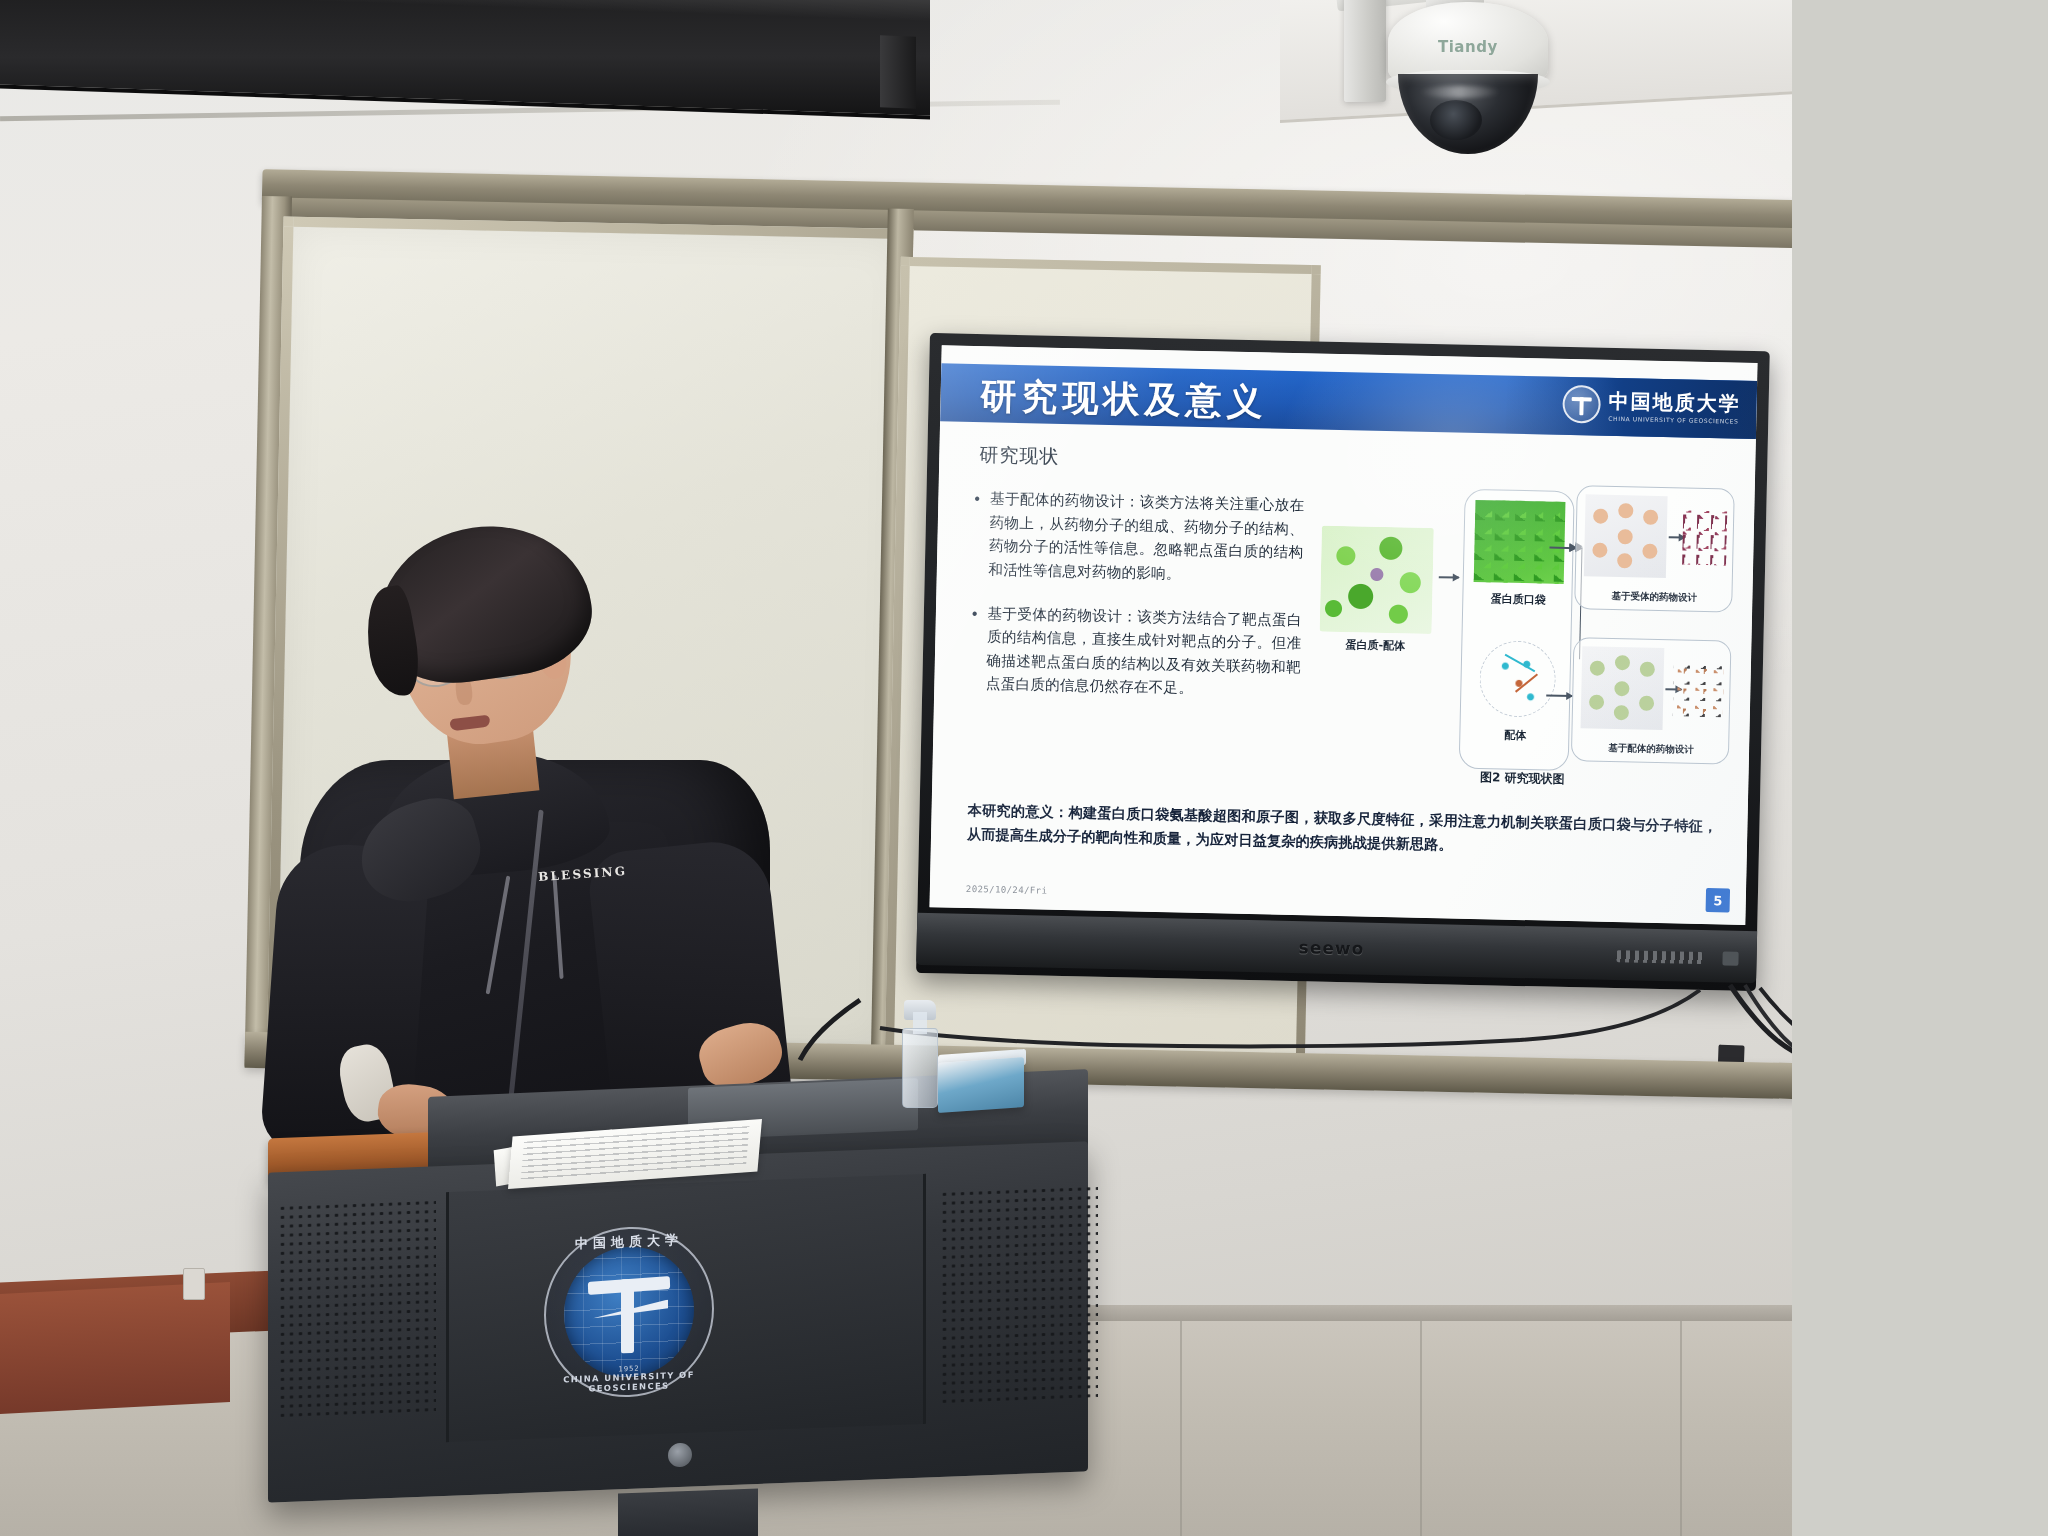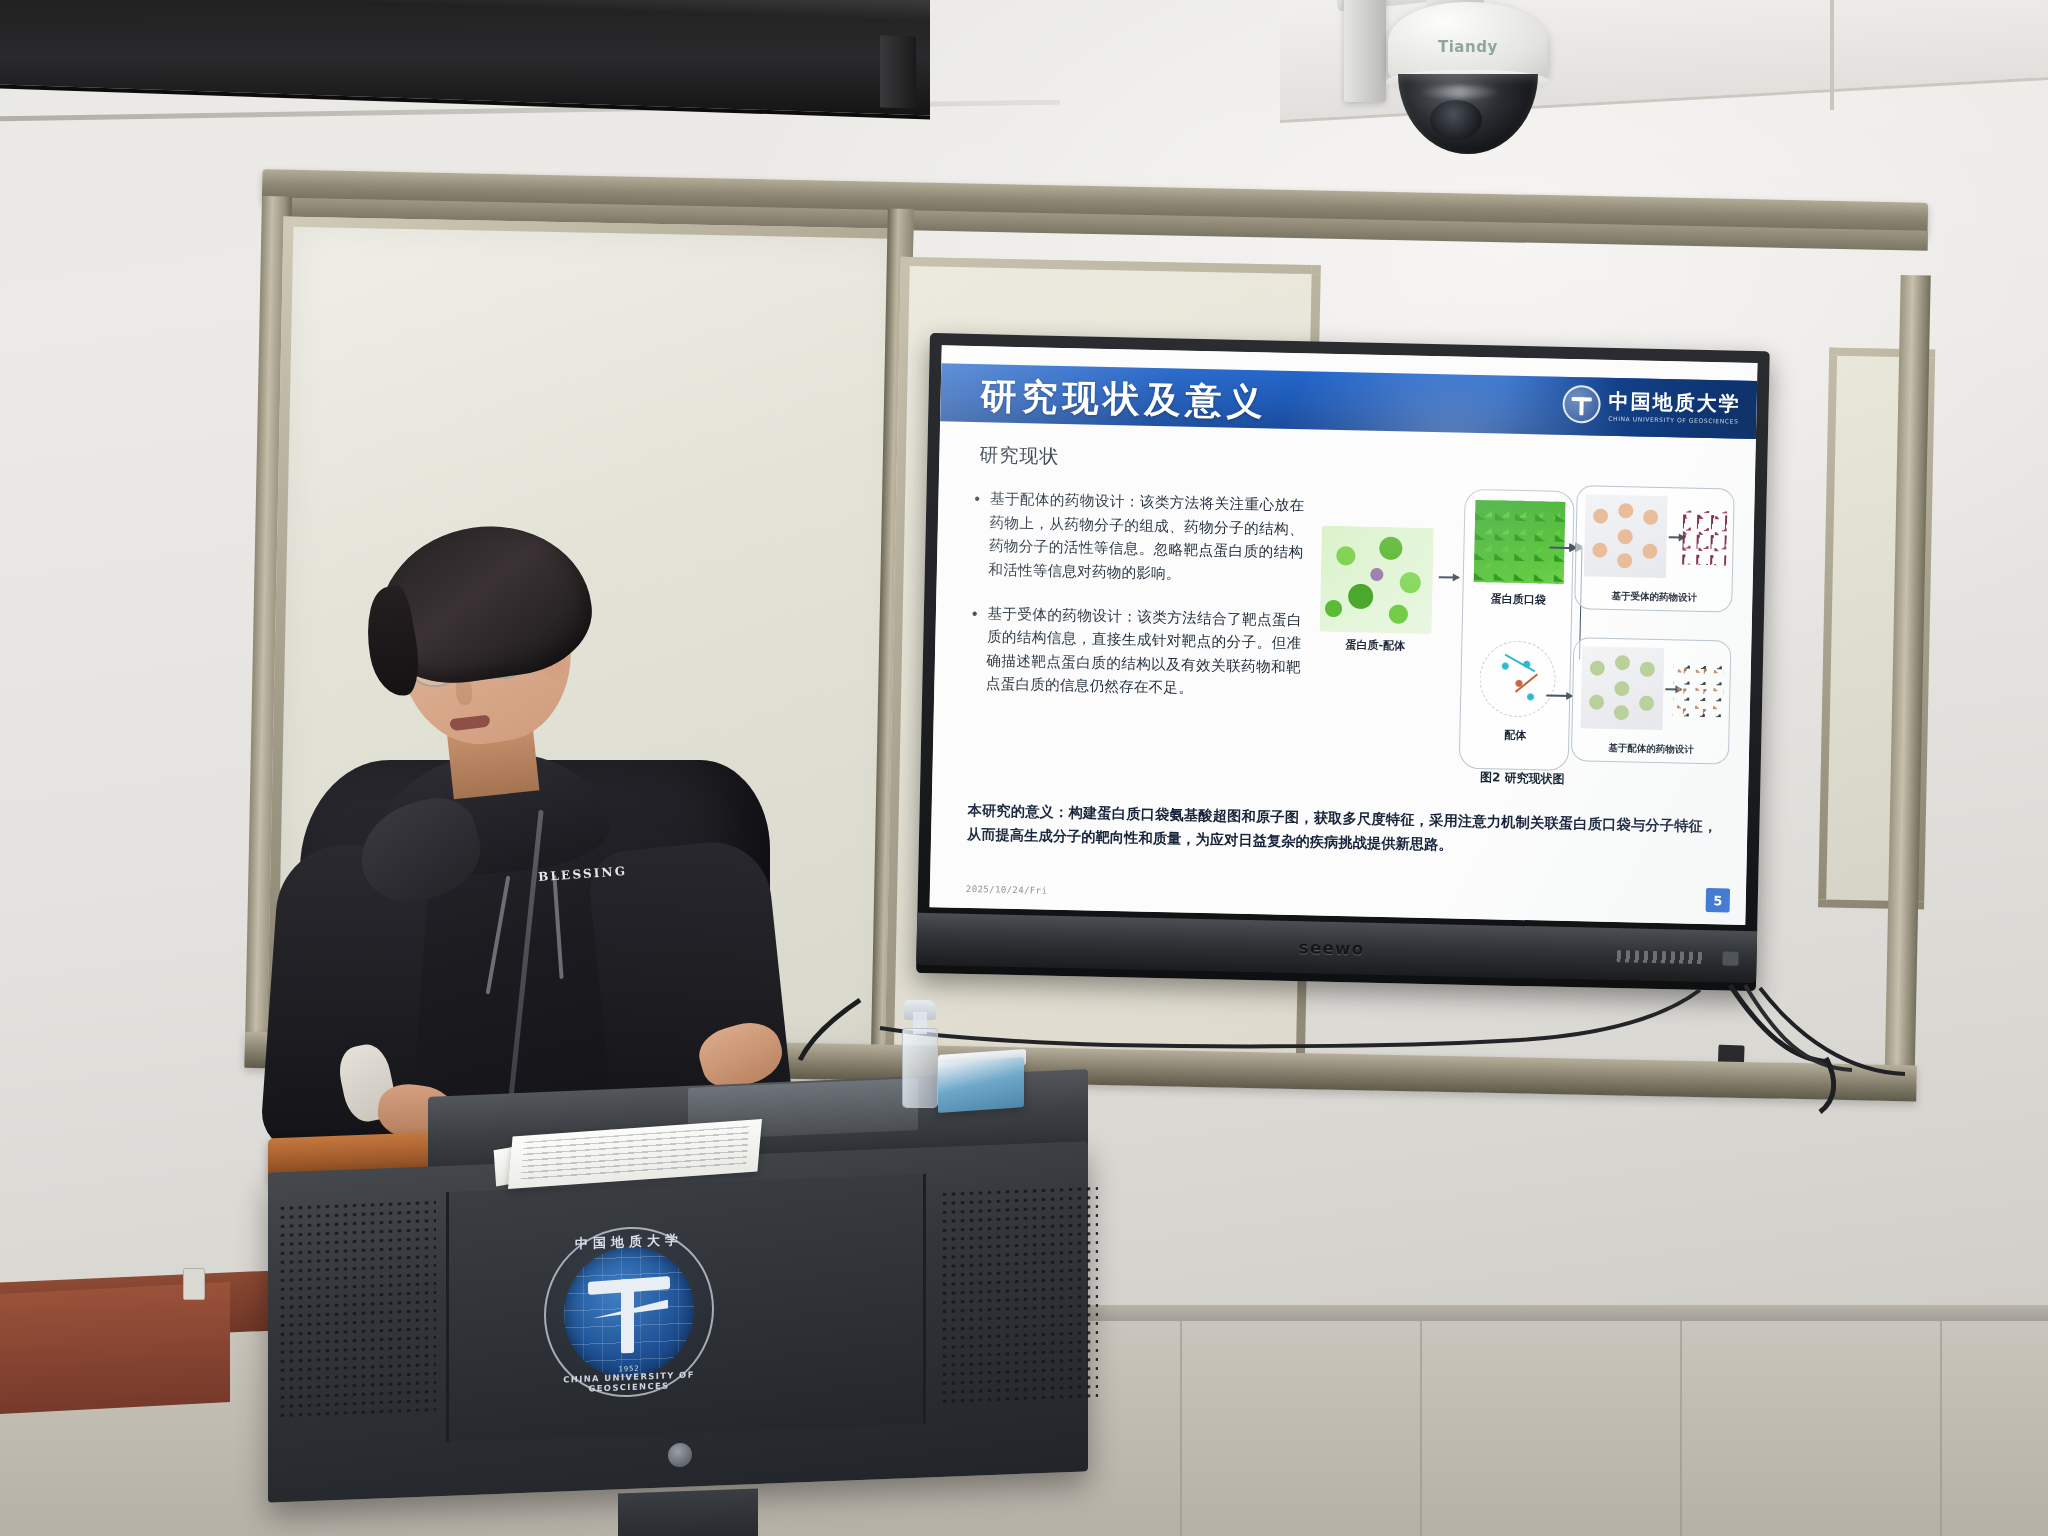--- a/index.html
+++ b/index.html
@@ -3,21 +3,21 @@
 <meta charset="utf-8">
 <title>Classroom Presentation Photo</title>
 <style>
   * { box-sizing: border-box; margin: 0; padding: 0; }
   html, body {
     width: 2048px; height: 1536px;
     overflow: hidden;
     font-family: "Liberation Sans", "DejaVu Sans", sans-serif;
     background: #cfcfc9;
   }
-  #scene { position: relative; width: 2048px; height: 1536px; overflow: hidden; padding-left: 37px; }
+  #scene { position: relative; width: 1792px; height: 1536px; overflow: hidden; padding-left: 37px; }
 
   
   .wall {
     position: absolute; left: 0; top: 0; width: 2048px; height: 1420px;
     background: linear-gradient(172deg, #e9e9e7 0%, #eceae6 20%, #e4e2de 55%, #d8d6d1 80%, #cdcac4 100%);
   }
   .wall-sheen {
     position: absolute; left: 0; top: 0; width: 2048px; height: 1420px;
     background: radial-gradient(ellipse 1200px 700px at 1500px 260px, rgba(255,255,255,.55), rgba(255,255,255,0) 65%);
   }

